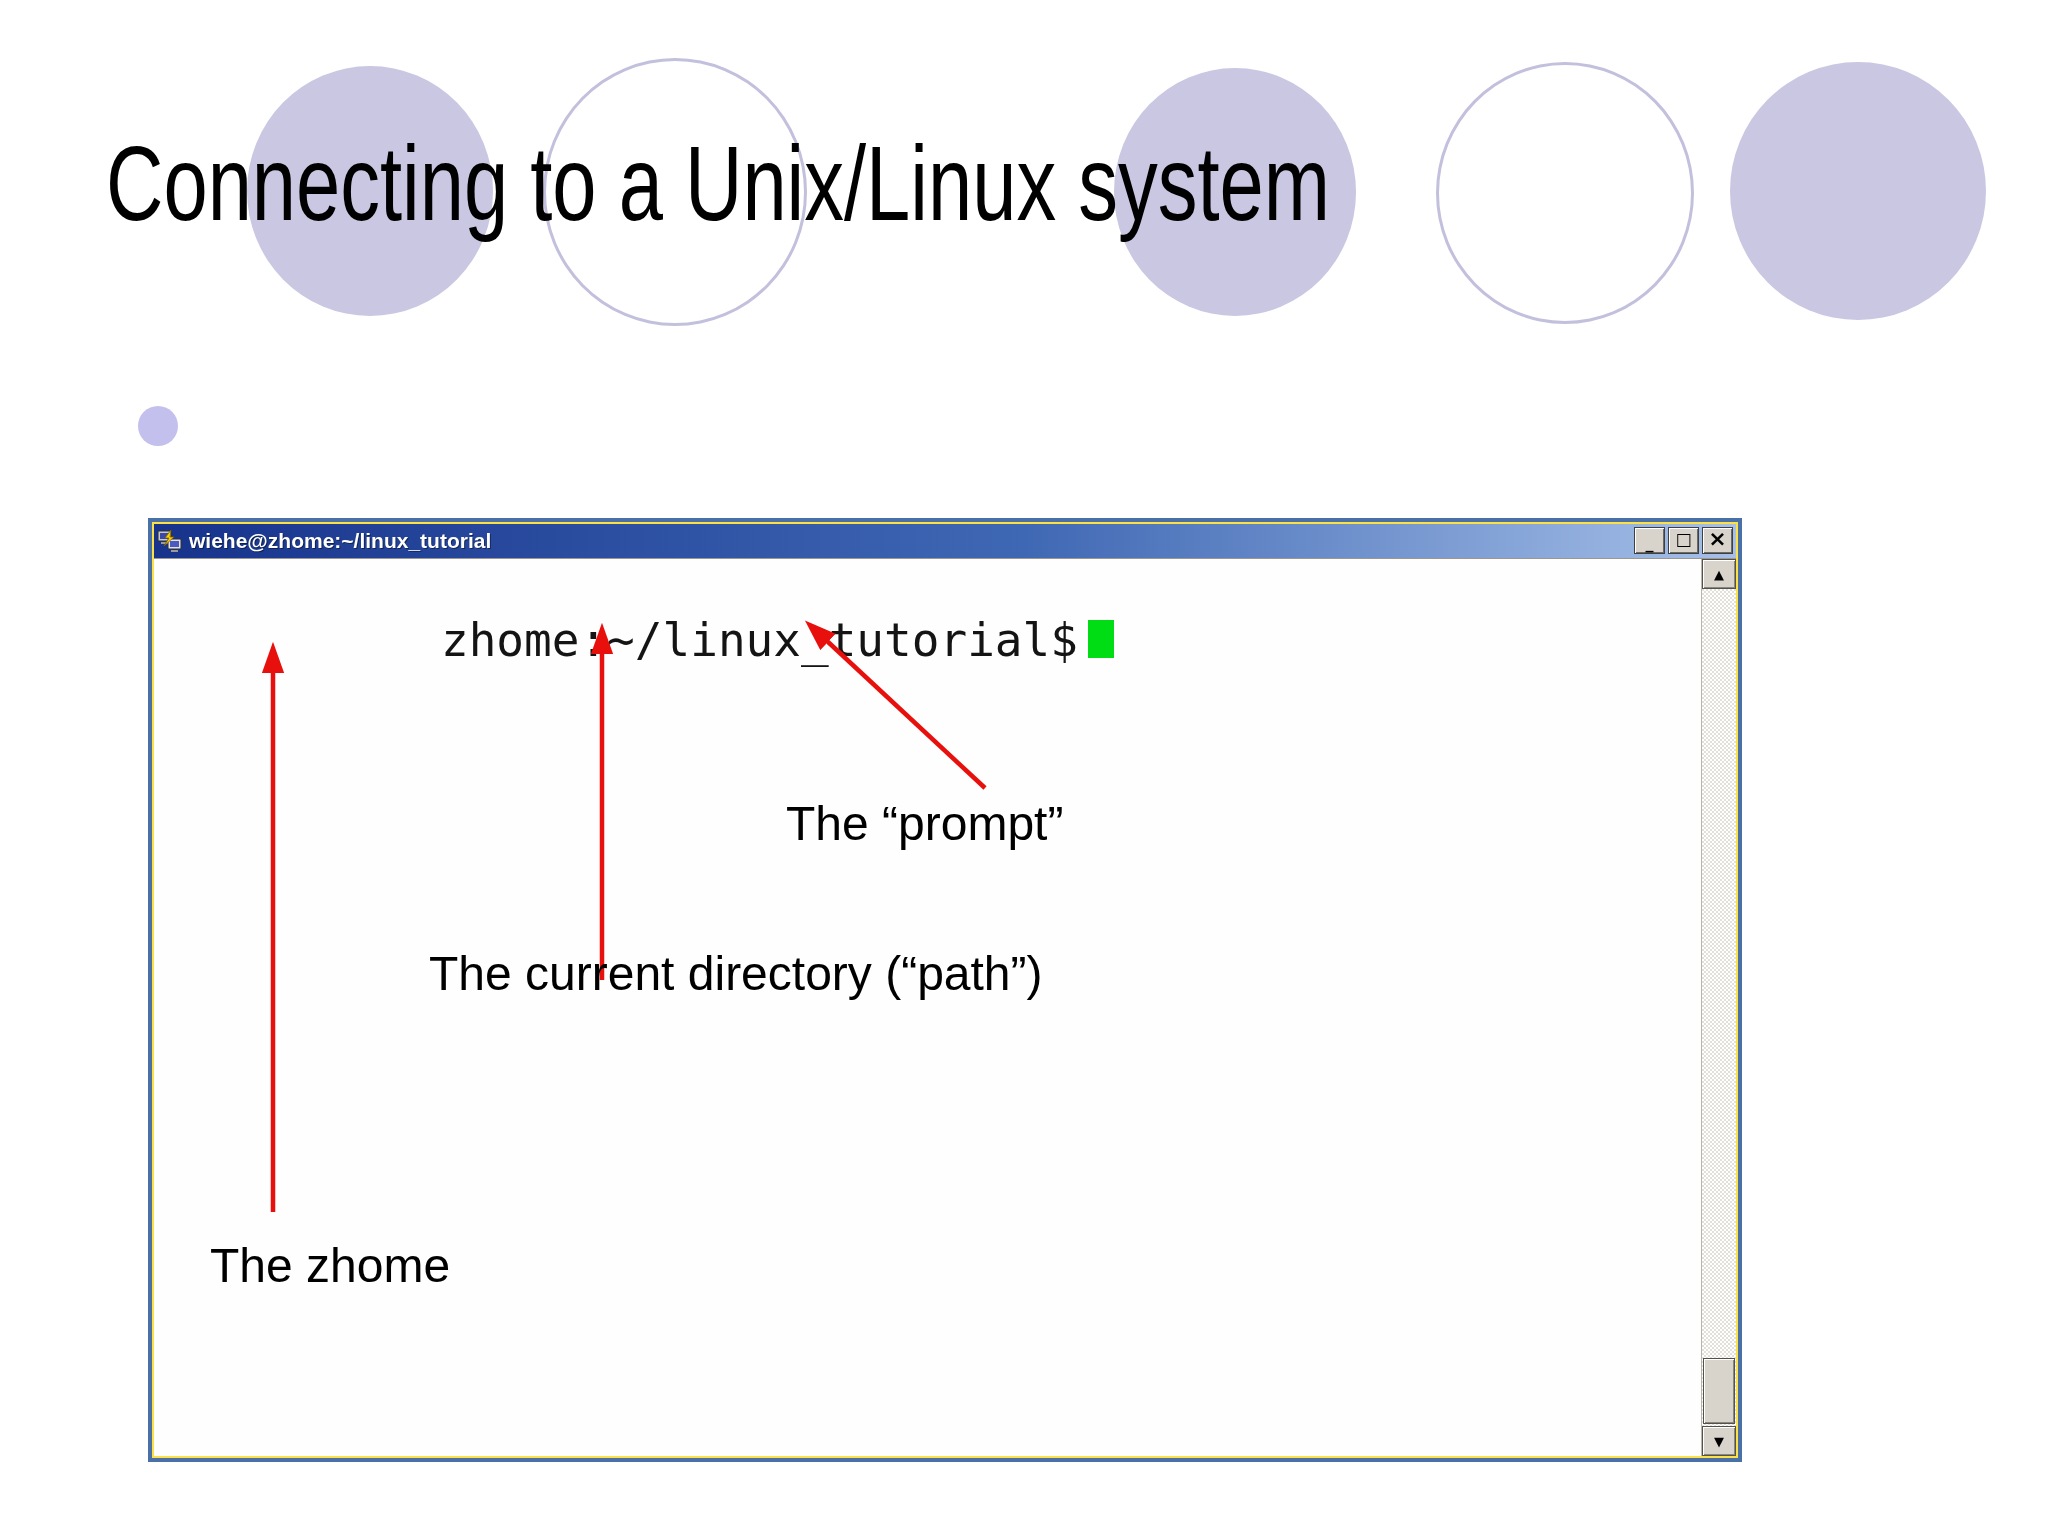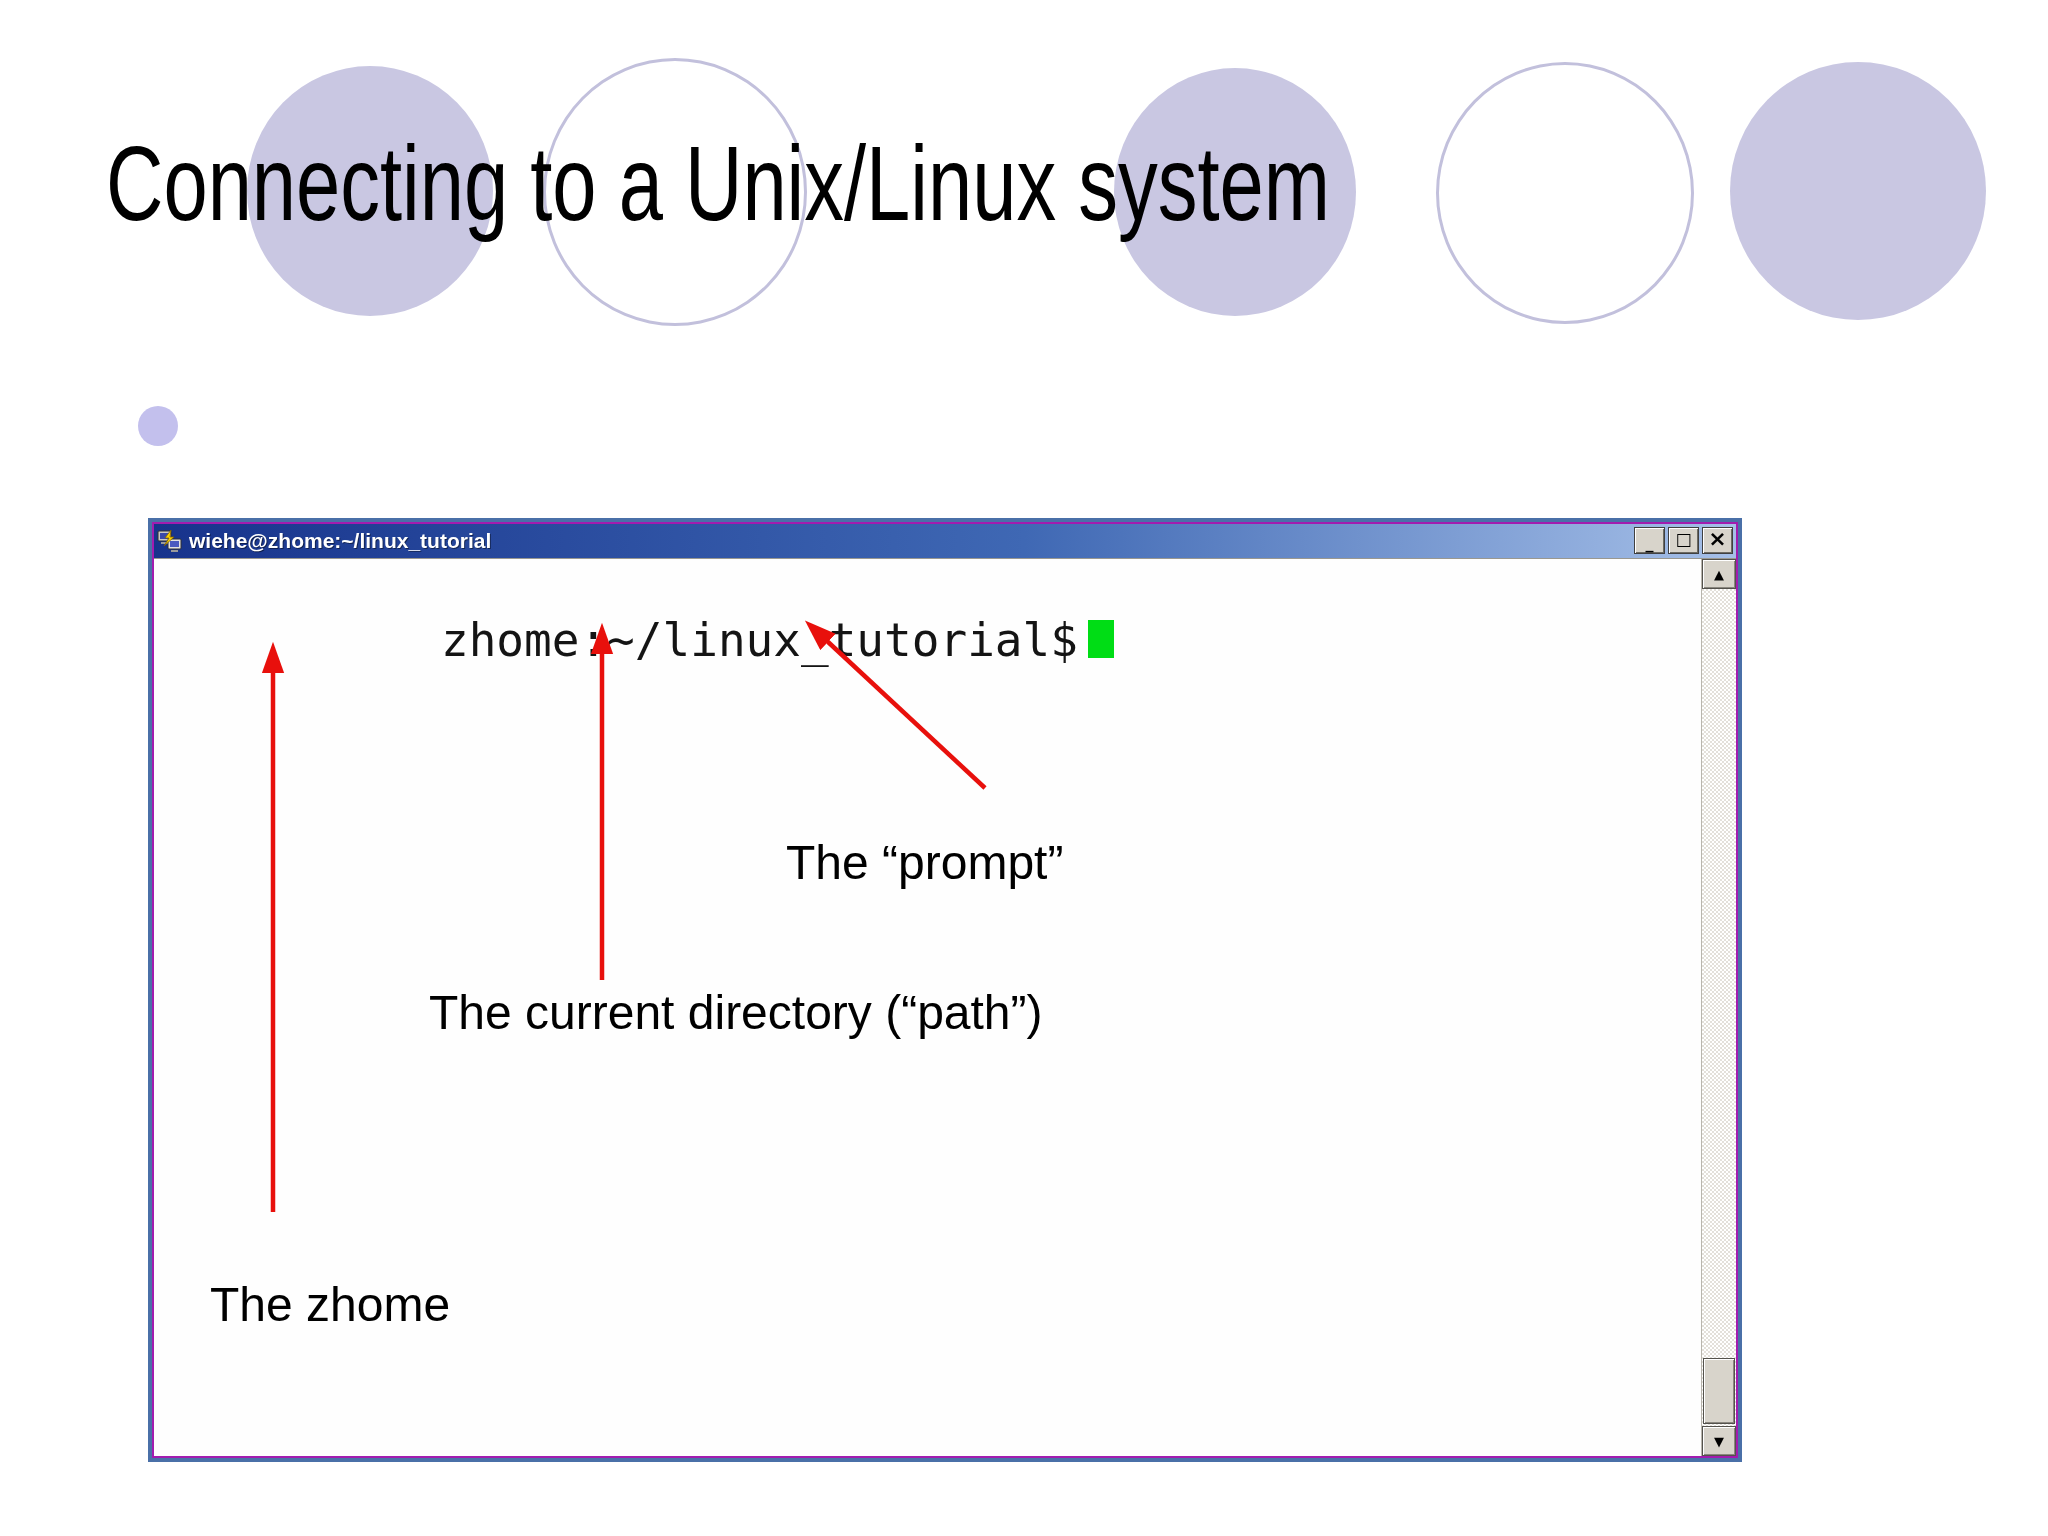--- a/index.html
+++ b/index.html
@@ -33,21 +33,21 @@
   }
   .bullet-text{
     position:absolute;left:200px;top:388px;z-index:10;
     font-size:70px;color:#000;white-space:nowrap;line-height:1;
   }
 
   
   .term-window{
     position:absolute;left:148px;top:518px;width:1594px;height:944px;
     border:4px solid var(--window-frame,#4a70a8);
-    background:#a21caf;
+    background:#fde047;
     box-sizing:border-box;
     padding:2px;
     z-index:20;
   }
   .titlebar{
     height:34px;
     background:linear-gradient(to right,
       var(--titlebar-left,#17338c) 0%,
       var(--titlebar-mid,#3f68b4) 55%,
       var(--titlebar-right,#a6c0e8) 100%);
@@ -124,21 +124,21 @@
     box-sizing:border-box;
   }
 
   
   .arrows-overlay{
     position:absolute;left:0;top:0;width:2048px;height:1536px;
     z-index:40;pointer-events:none;
   }
   .annot-label{
     position:absolute;z-index:41;font-size:48px;color:#000;
-    white-space:nowrap;line-height:1.1;margin-top:39px;
+    white-space:nowrap;line-height:1.1;
   }
   .label-prompt{left:786px;top:798px;}
   .label-path{left:429px;top:948px;}
   .label-host{left:210px;top:1240px;}
 </style>
 </head>
 <body>
 
 <div class="slide">
 

